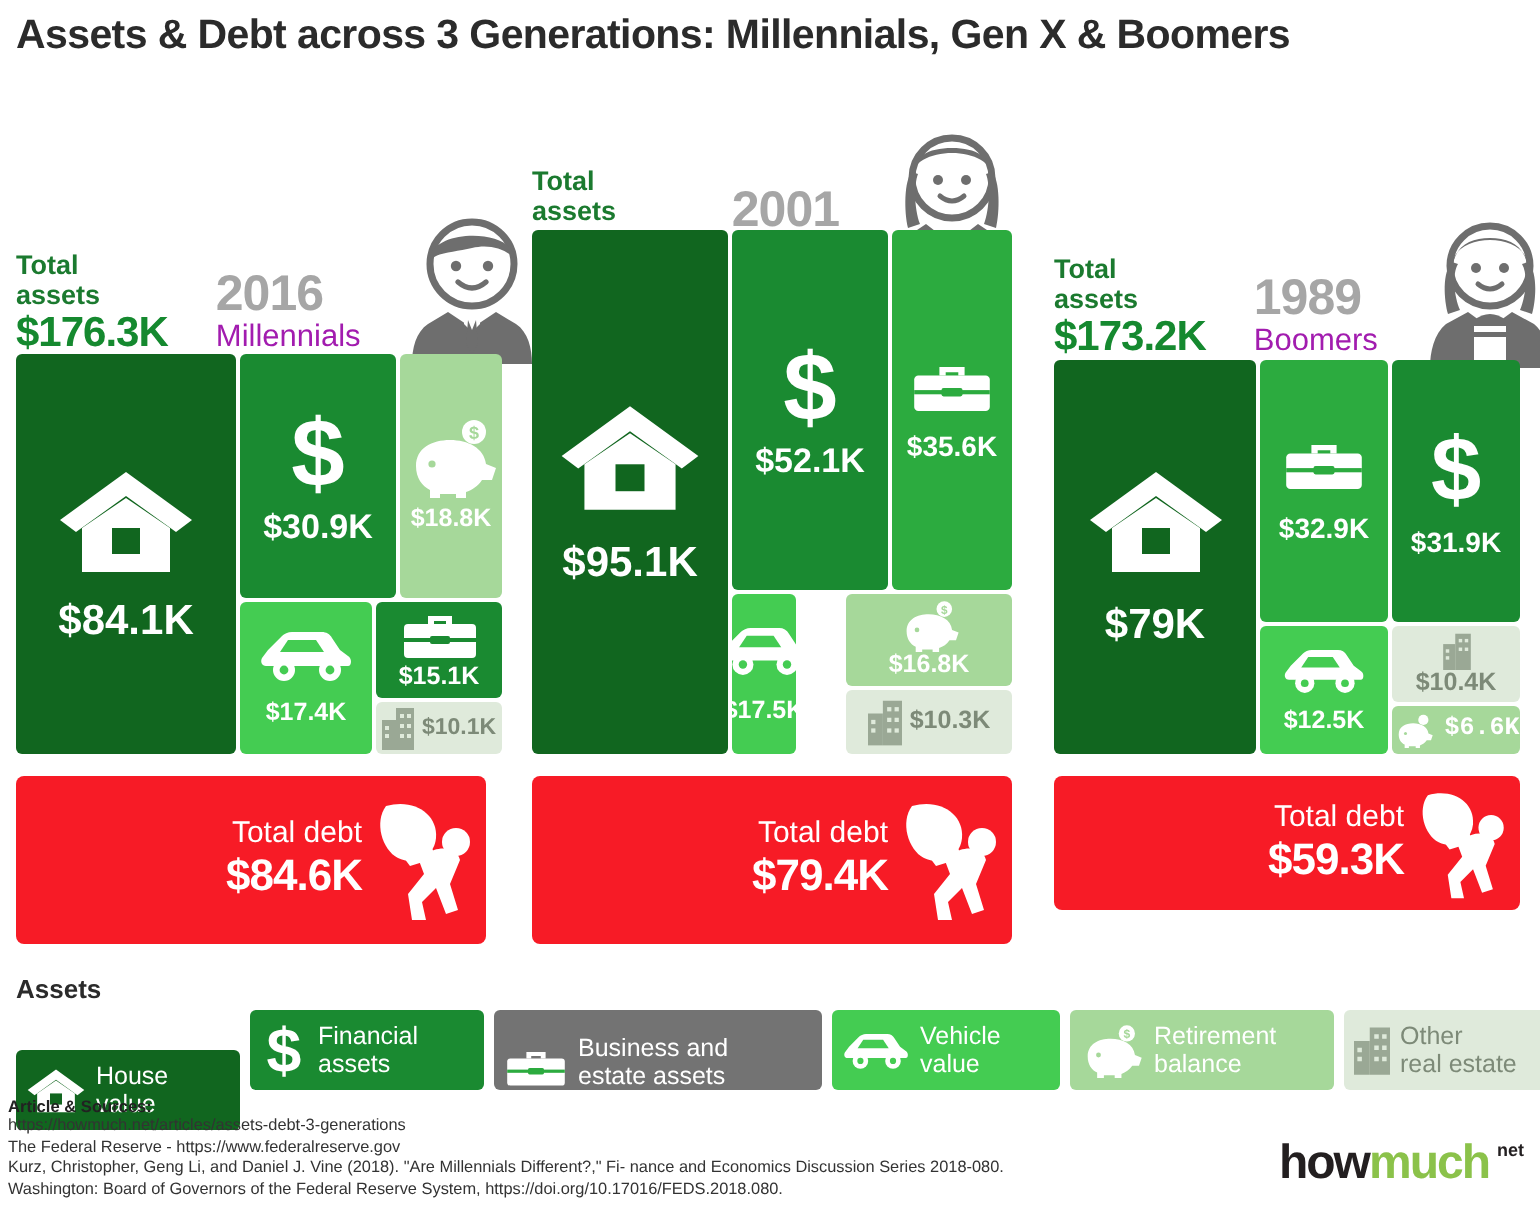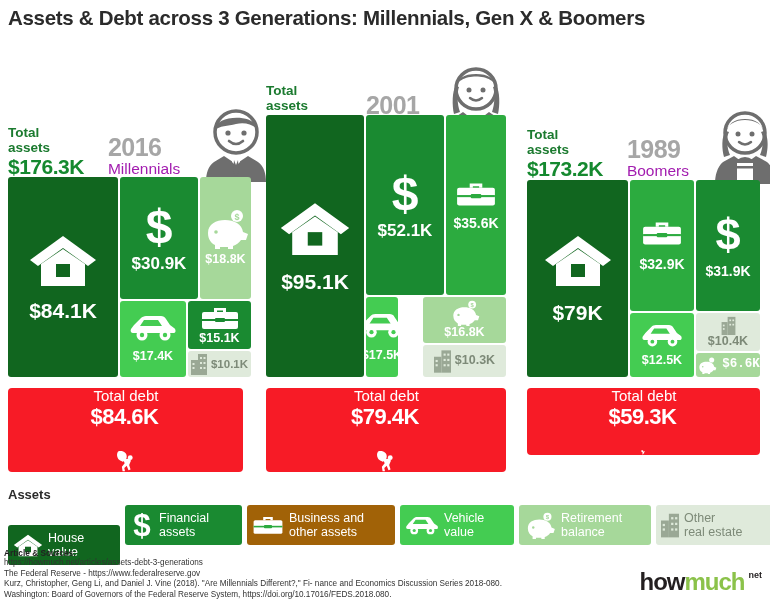--- a/index.html
+++ b/index.html
@@ -45,21 +45,21 @@
   .v-md { font-size: 14px; }
   .v-sm { font-size: 12.5px; }
   .v-xs { font-size: 11.5px; }
 
   .tile.row { flex-direction: row; gap: 4px; }
 
   
   .debt {
     position: absolute; background: #f71b26; border-radius: 4px;
     display: flex; align-items: center; justify-content: flex-end;
-    padding-right: 2px; gap: 21px; flex-direction: column;
+    padding-right: 2px; gap: 4px;
   }
   .debt-txt { text-align: right; color:#fff; line-height: 1.12; }
   .debt-label { font-size: 15px; font-weight: normal; }
   .debt-value { font-size: 22px; font-weight: bold; letter-spacing: -0.5px; }
 
   
   .legend-title {
     position: absolute; left: 8px; top: 487px;
     font-size: 13px; font-weight: bold; color: #2b2b2b;
   }
@@ -432,30 +432,30 @@
     <div class="lg-item" style="width:117px; background:#1a8a31;">
       <svg width="24" height="30" viewBox="0 0 34 46">
         <text x="17" y="40" font-family="Liberation Sans, sans-serif" font-size="48" font-weight="bold" fill="#fff" text-anchor="middle">$</text>
       </svg>
       <div class="lg-text">
         <div>Financial</div>
         <div>assets</div>
       </div>
     </div>
 
-    <div class="lg-item" style="width:148px; background:#a16207;">
+    <div class="lg-item" style="width:164px; background:#737373;align-items:flex-end;">
       <svg width="32" height="22" viewBox="0 0 40 26">
         <path d="M14 3 h12 v4 h-3 V5.5 h-6 V7 h-3 Z" fill="#fff"></path>
         <rect x="2" y="7" width="36" height="17" rx="2" fill="#fff"></rect>
         <rect x="15" y="13" width="10" height="4" rx="1" fill="#2cab3f"></rect>
         <rect x="2" y="14" width="36" height="2" fill="#2cab3f"></rect>
       </svg>
       <div class="lg-text">
         <div>Business and</div>
-        <div>other assets</div>
+        <div>estate assets</div>
       </div>
     </div>
 
     <div class="lg-item" style="width:114px; background:#44cc52;">
       <svg width="34" height="21" viewBox="0 0 48 28">
         <path d="M4 19 C2 19 1 17 2 15 L5 11 L12 4 C13 3 15 2 17 2 H32 C34 2 36 3 37 5 L41 11 L45 14 C47 15 47 19 45 19 Z" fill="#fff"></path>
         <circle cx="13" cy="21" r="5.5" fill="#fff"></circle>
         <circle cx="36" cy="21" r="5.5" fill="#fff"></circle>
         <circle cx="13" cy="21" r="2.2" fill="#44cc52"></circle>
         <circle cx="36" cy="21" r="2.2" fill="#44cc52"></circle>

